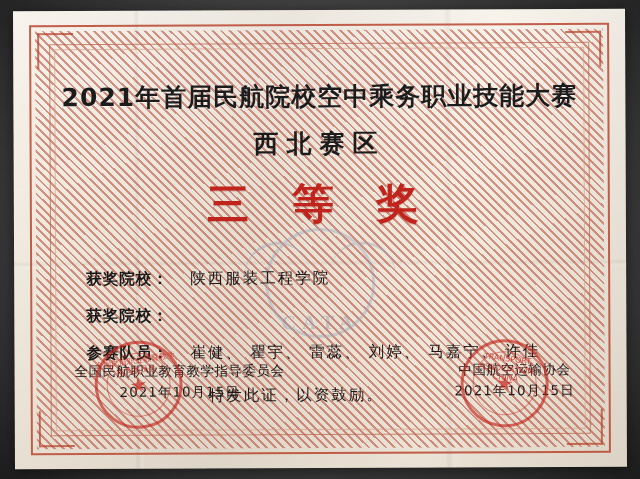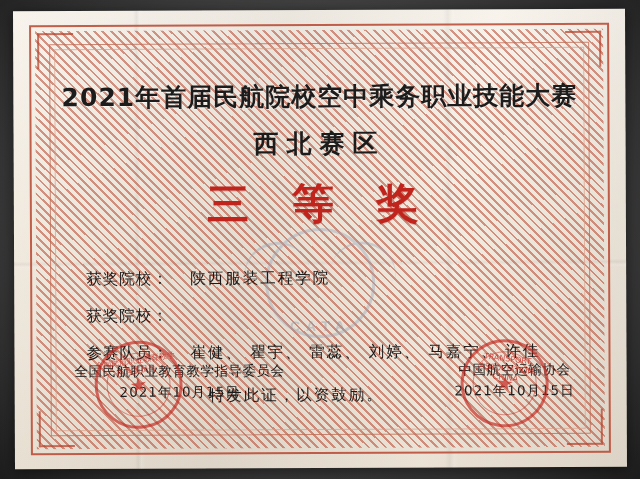--- a/index.html
+++ b/index.html
@@ -115,23 +115,23 @@
     border-top: 3px solid #9aa6b8;
     border-radius: 50% 50% 0 0 / 100% 100% 0 0;
   }
   .emblem .wing.left { left: -4px; transform: rotate(-12deg); }
   .emblem .wing.right { right: -4px; transform: rotate(12deg); }
   .emblem .cata {
     position: absolute;
     left: 0; right: 0;
     bottom: 6px;
     text-align: center;
-    font-family: Liberation Sans, sans-serif;
+    font-family: Liberation Serif, serif;
     letter-spacing: 6px;
-    font-size: 14px;
+    font-size: 20px;
     color: #8d99ab;
     font-weight: bold;
   }
 
   
   .content {
     position: absolute;
     left: 46px; right: 46px; top: 48px;
     color: #1a1a1a;
     font-family: "DejaVu Sans", sans-serif;
@@ -170,21 +170,21 @@
   }
   .field-row {
     display: flex;
     align-items: baseline;
     font-size: 15.5px;
     margin-bottom: 16px;
     letter-spacing: 1px;
   }
   .field-label {
     min-width: 104px;
-    font-weight: 400;
+    font-weight: 700;
   }
   .field-value {
     letter-spacing: 2px;
   }
   .statement {
     margin-top: 22px;
     padding-left: 148px;
     font-size: 15.5px;
     letter-spacing: 2px;
   }

